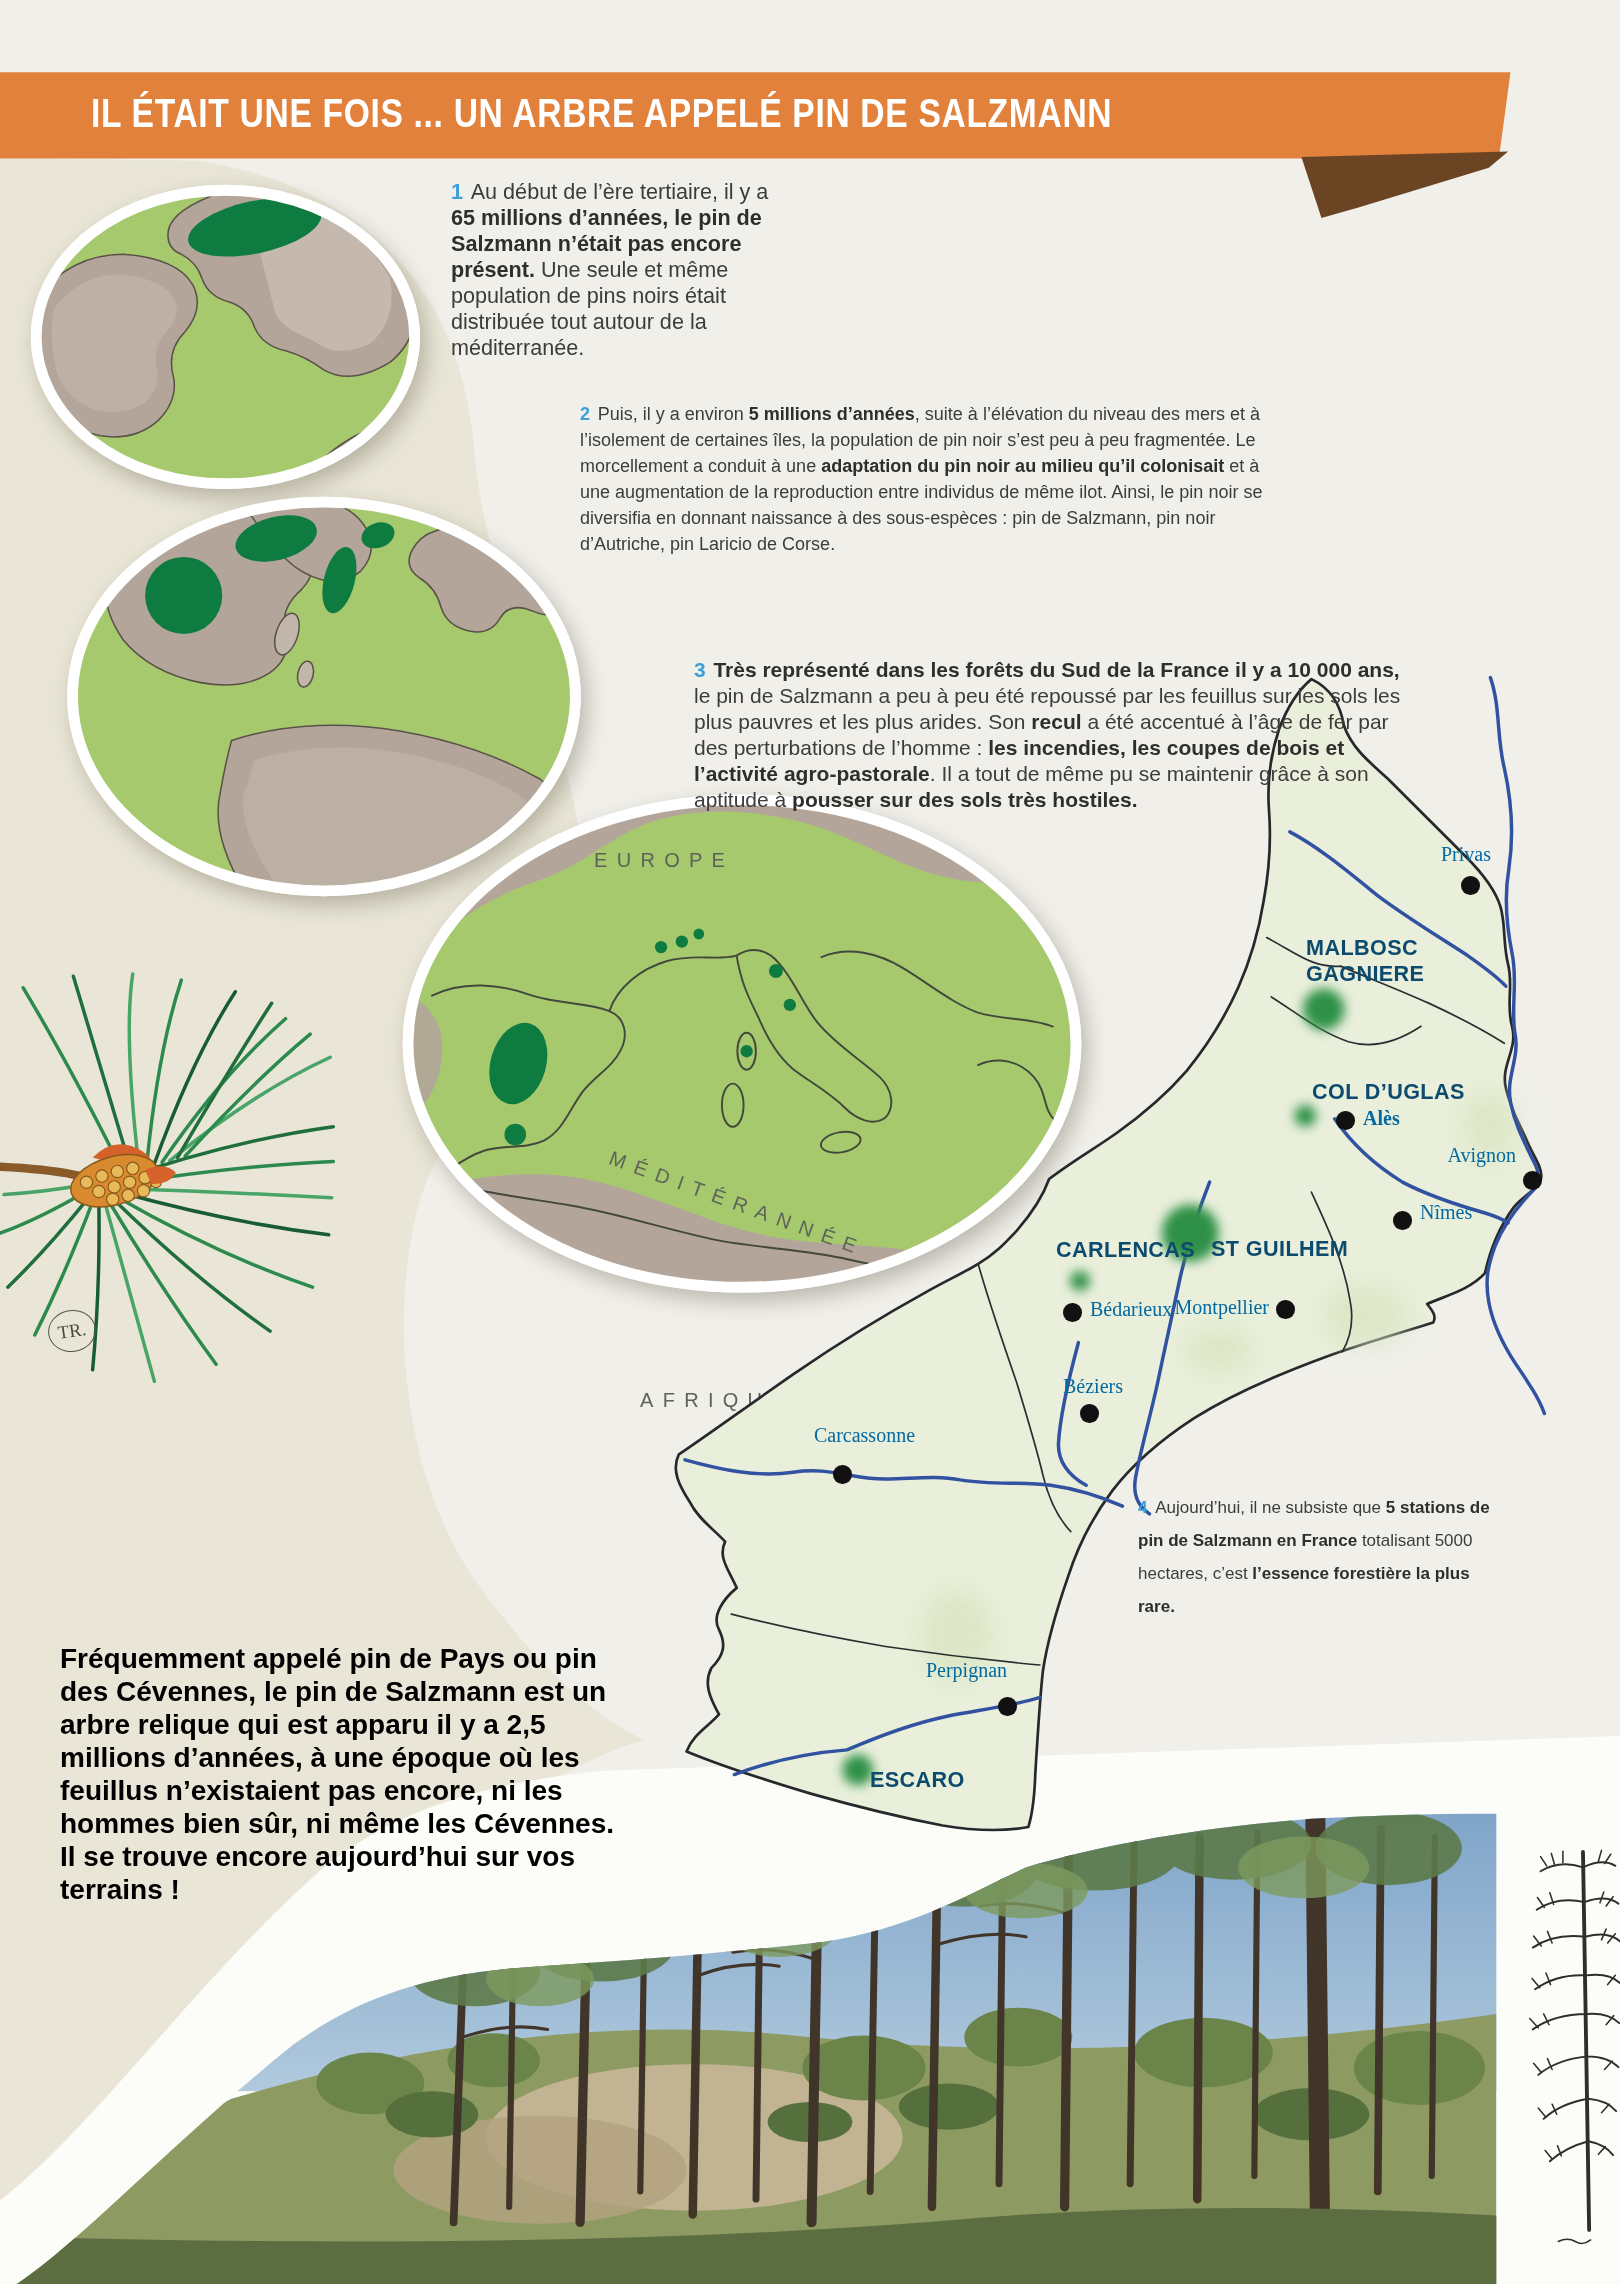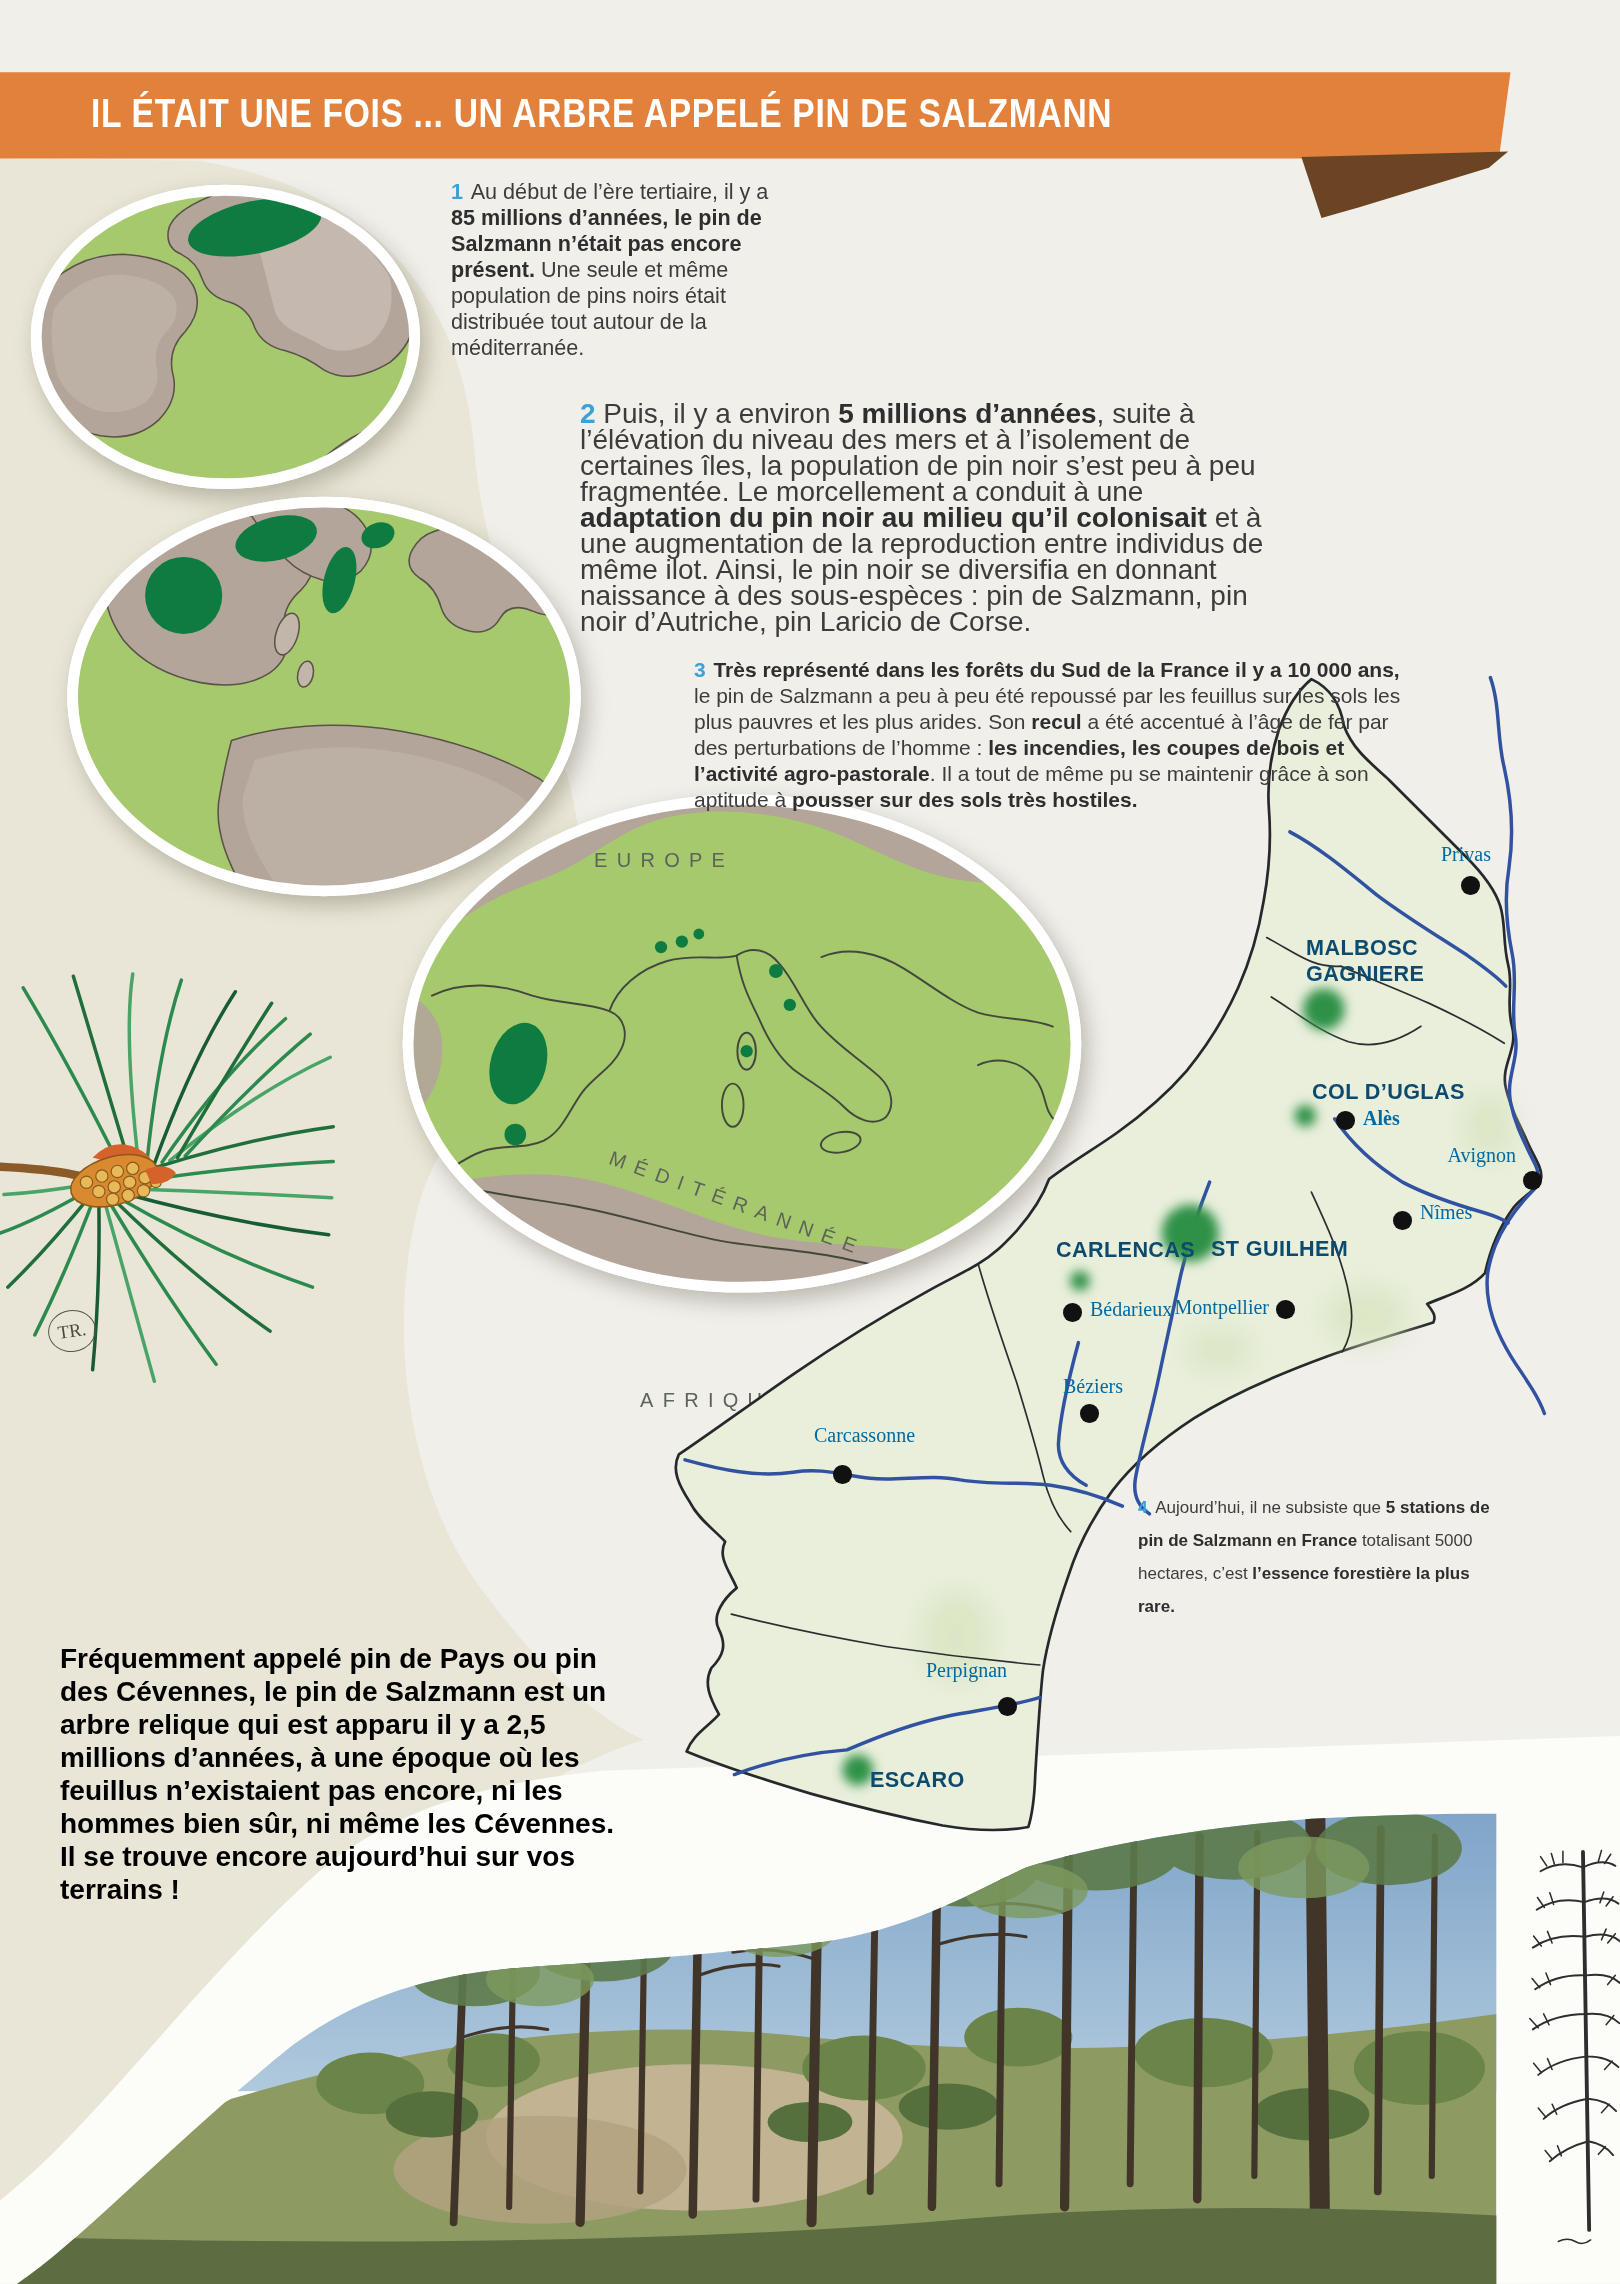--- a/index.html
+++ b/index.html
@@ -9,21 +9,21 @@
   .abs{position:absolute;}
   
   #banner{position:absolute;left:0;top:72px;width:1511px;height:86px;}
   #banner-title{position:absolute;left:91px;top:18.5px;font-size:40px;font-weight:bold;color:#ffffff;
       letter-spacing:0.8px;transform:scaleX(.84);transform-origin:left center;white-space:nowrap;}
   
   .tblock{position:absolute;}
   .tblock .num{font-weight:bold;color:#3da0d6;margin-right:7.7px;}
   .tblock span.b{font-weight:bold;color:#2e2e2e;}
   #block1{left:451px;top:179px;width:343px;font-size:21.6px;line-height:26px;}
-  #block2{left:580px;top:401px;width:706px;font-size:28px;line-height:26px;}
+  #block2{left:580px;top:401px;width:706px;font-size:18px;line-height:26px;}
   #block3{left:694px;top:657px;width:721px;font-size:21px;line-height:26px;}
   #block4{left:1138px;top:1491px;width:355px;font-size:17px;line-height:33px;}
   #intro{left:60px;top:1642px;width:575px;font-size:28px;line-height:33px;font-weight:bold;color:#000000;}
   
   .city-label{position:absolute;font-family:"Liberation Serif",serif;font-size:20px;color:#0369a1;white-space:nowrap;}
   .station-label{position:absolute;font-size:21.6px;font-weight:bold;color:#0c4a6e;letter-spacing:0.4px;white-space:pre-line;line-height:26px;}
   .city-dot{position:absolute;width:18.5px;height:18.5px;border-radius:50%;background:#111;}
   
   .sea-label{position:absolute;font-size:20px;color:#5e635a;letter-spacing:9.3px;white-space:nowrap;}
   .ovalshadow{filter:drop-shadow(6.2px 9.3px 10.8px rgba(90,80,60,.35));}
@@ -230,21 +230,21 @@
   <div class="city-label" style="left:764px;top:1424px;width:201px;text-align:center;">Carcassonne</div>
   <div class="city-label" style="left:876px;top:1659px;width:181px;text-align:center;">Perpignan</div>
 
   <div class="station-label" style="left:1306px;top:935px;">MALBOSC
 GAGNIERE</div>
   <div class="station-label" style="left:1312px;top:1079px;text-align:right;">COL D’UGLAS</div>
   <div class="station-label" style="left:1056px;top:1237px;">CARLENCAS</div>
   <div class="station-label" style="left:1211px;top:1236px;">ST GUILHEM</div>
   <div class="station-label" style="left:870px;top:1767px;">ESCARO</div>
 
-  <div id="block1" class="tblock"><span class="num">1</span><span><span>Au début de l’ère tertiaire, il y a </span><span class="b">85 millions d’années, le pin de Salzmann n’était pas encore présent.</span><span> Une seule et même population de pins noirs était distribuée tout autour de la méditerranée.</span></span></div>
+  <div id="block1" class="tblock"><span class="num">1</span><span><span>Au début de l’ère tertiaire, il y a </span><span class="b">65 millions d’années, le pin de Salzmann n’était pas encore présent.</span><span> Une seule et même population de pins noirs était distribuée tout autour de la méditerranée.</span></span></div>
   <div id="block2" class="tblock"><span class="num">2</span><span><span>Puis, il y a environ </span><span class="b">5 millions d’années</span><span>, suite à l’élévation du niveau des mers et à l’isolement de certaines îles, la population de pin noir s’est peu à peu fragmentée. Le morcellement a conduit à une </span><span class="b">adaptation du pin noir au milieu qu’il colonisait</span><span> et à une augmentation de la reproduction entre individus de même ilot. Ainsi, le pin noir se diversifia en donnant naissance à des sous-espèces : pin de Salzmann, pin noir d’Autriche, pin Laricio de Corse.</span></span></div>
   <div id="block3" class="tblock"><span class="num">3</span><span><span class="b">Très représenté dans les forêts du Sud de la France il y a 10 000 ans,</span><span> le pin de Salzmann a peu à peu été repoussé par les feuillus sur les sols les plus pauvres et les plus arides. Son </span><span class="b">recul</span><span> a été accentué à l’âge de fer par des perturbations de l’homme : </span><span class="b">les incendies, les coupes de bois et l’activité agro-pastorale</span><span>. Il a tout de même pu se maintenir grâce à son aptitude à </span><span class="b">pousser sur des sols très hostiles.</span></span></div>
   <div id="block4" class="tblock"><span class="num">4</span><span><span>Aujourd’hui, il ne subsiste que </span><span class="b">5 stations de pin de Salzmann en France</span><span> totalisant 5000 hectares, c’est </span><span class="b">l’essence forestière la plus rare.</span></span></div>
   <div id="intro" class="tblock">Fréquemment appelé pin de Pays ou pin des Cévennes, le pin de Salzmann est un arbre relique qui est apparu il y a 2,5 millions d’années, à une époque où les feuillus n’existaient pas encore, ni les hommes bien sûr, ni même les Cévennes. Il se trouve encore aujourd’hui sur vos terrains !</div>
 
   <svg class="abs" style="left:0;top:903px;" width="355" height="540" viewBox="0 1170 460 700">
     <g fill="none" stroke-linecap="round">
       <g stroke-width="4.5">
         <path d="M 160,1520 Q 90,1380 30,1280" stroke="#2c8a4e"></path>
         <path d="M 170,1516 Q 120,1350 95,1265" stroke="#1f6e3c"></path>

